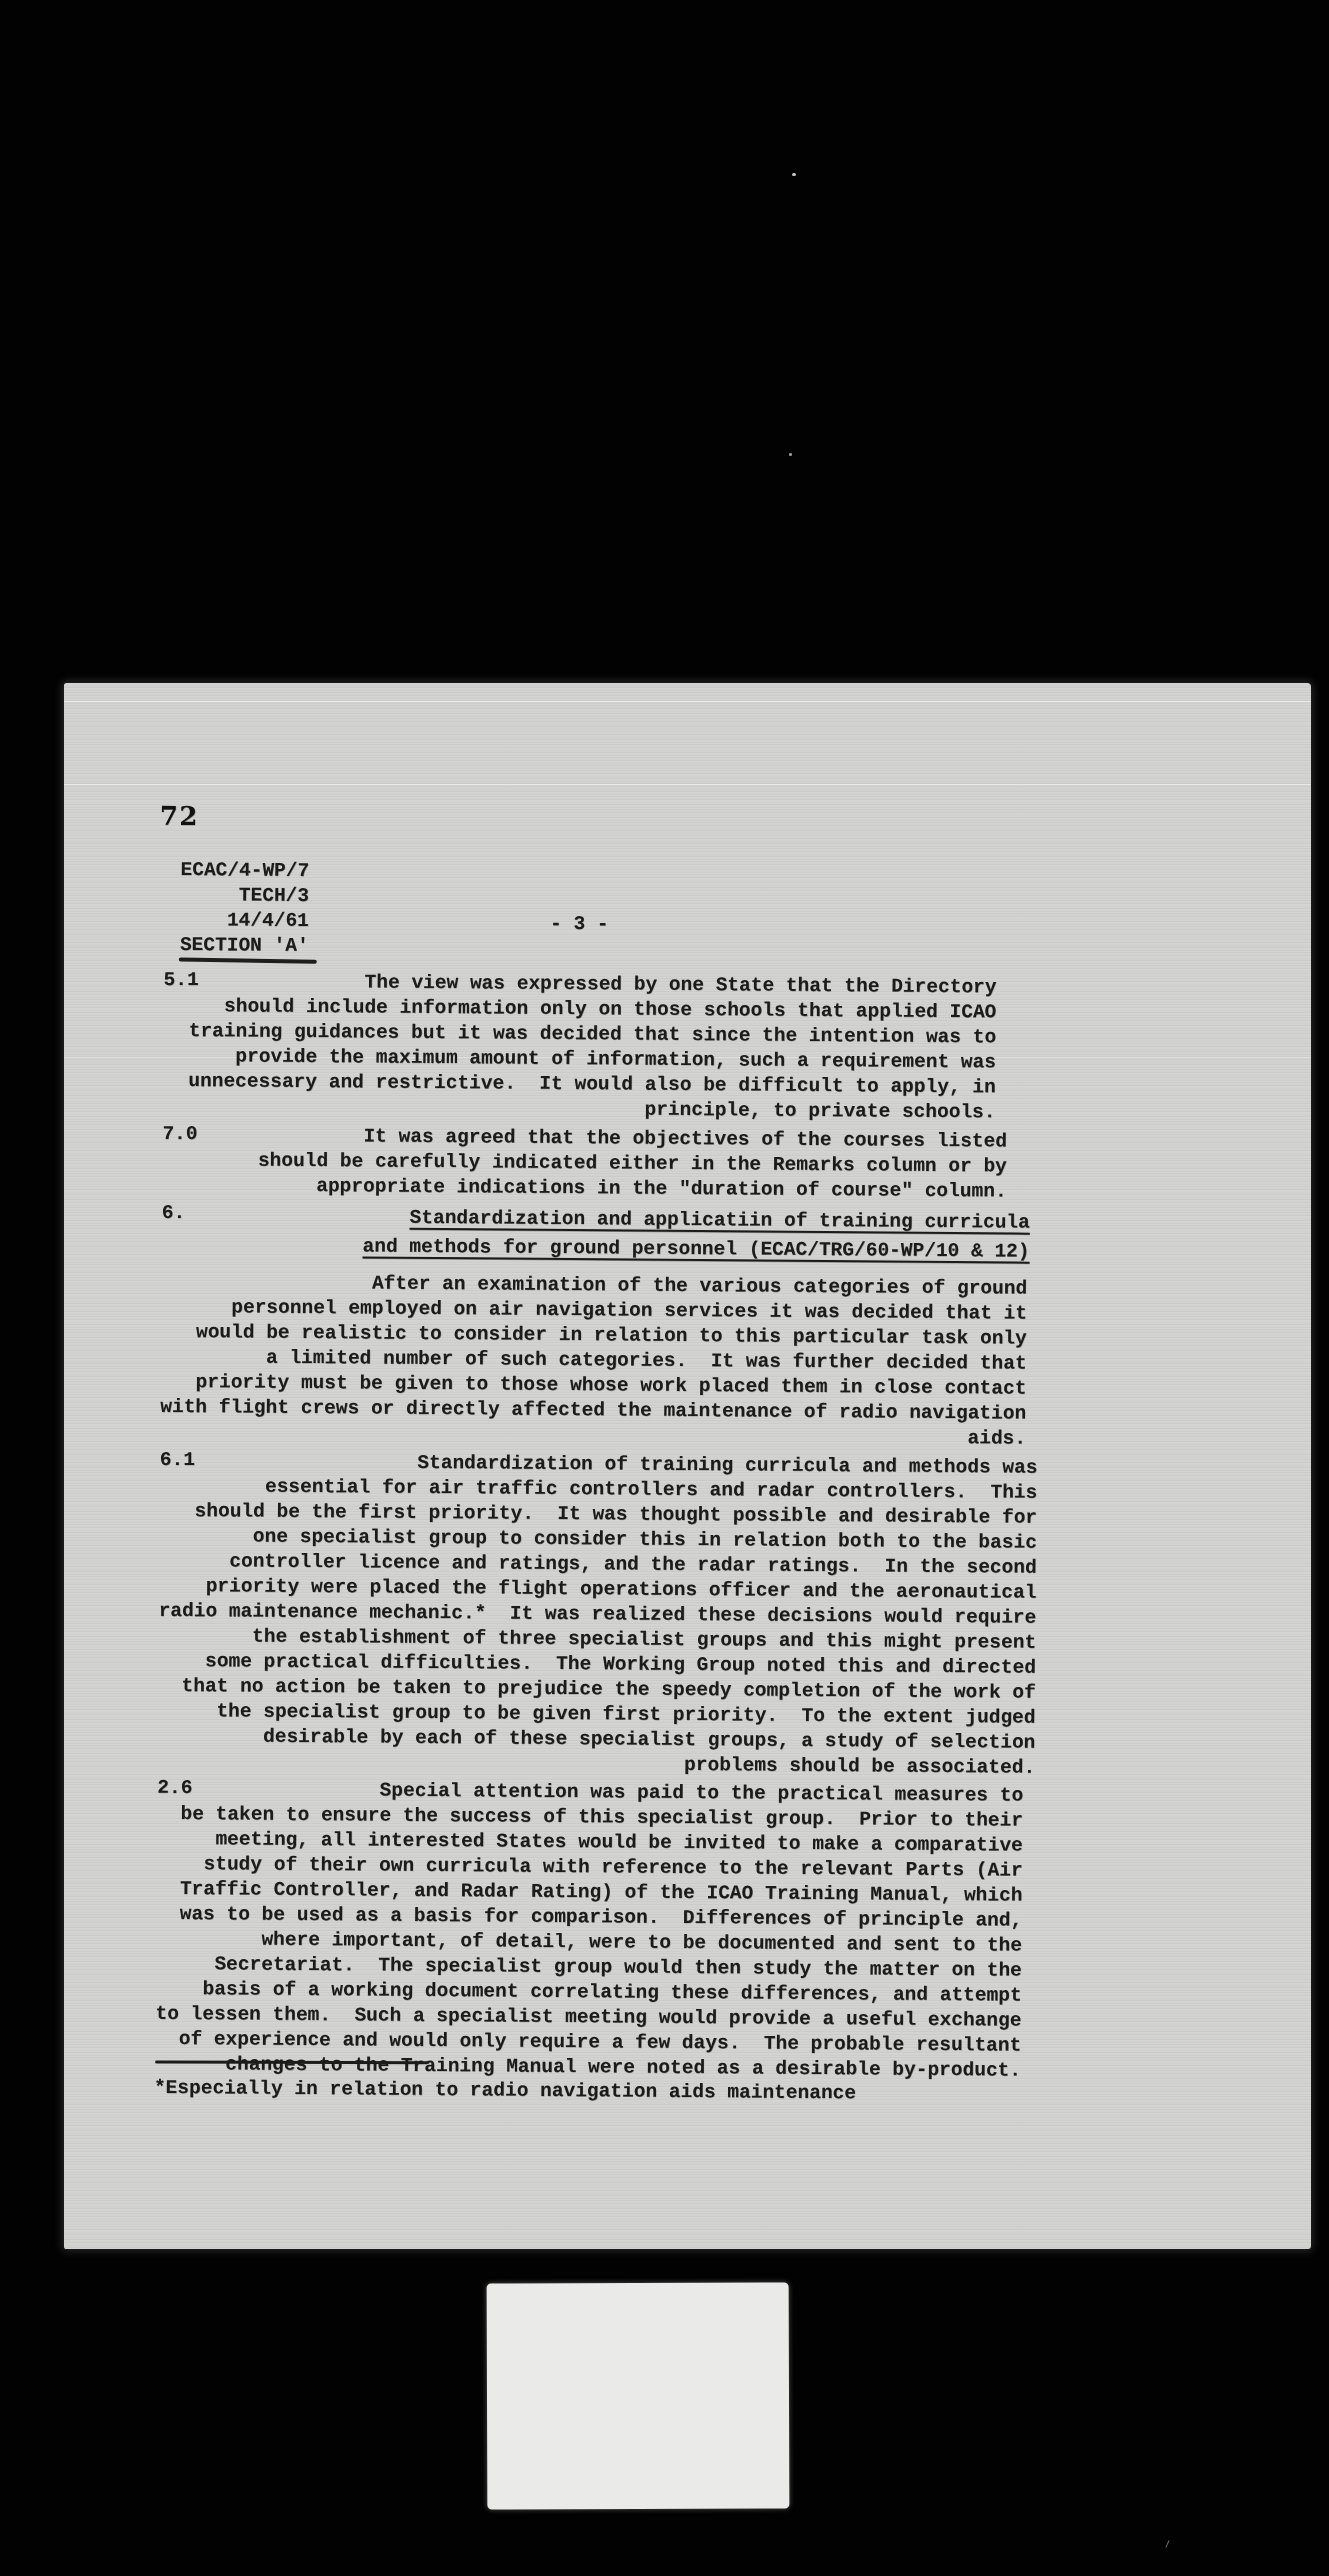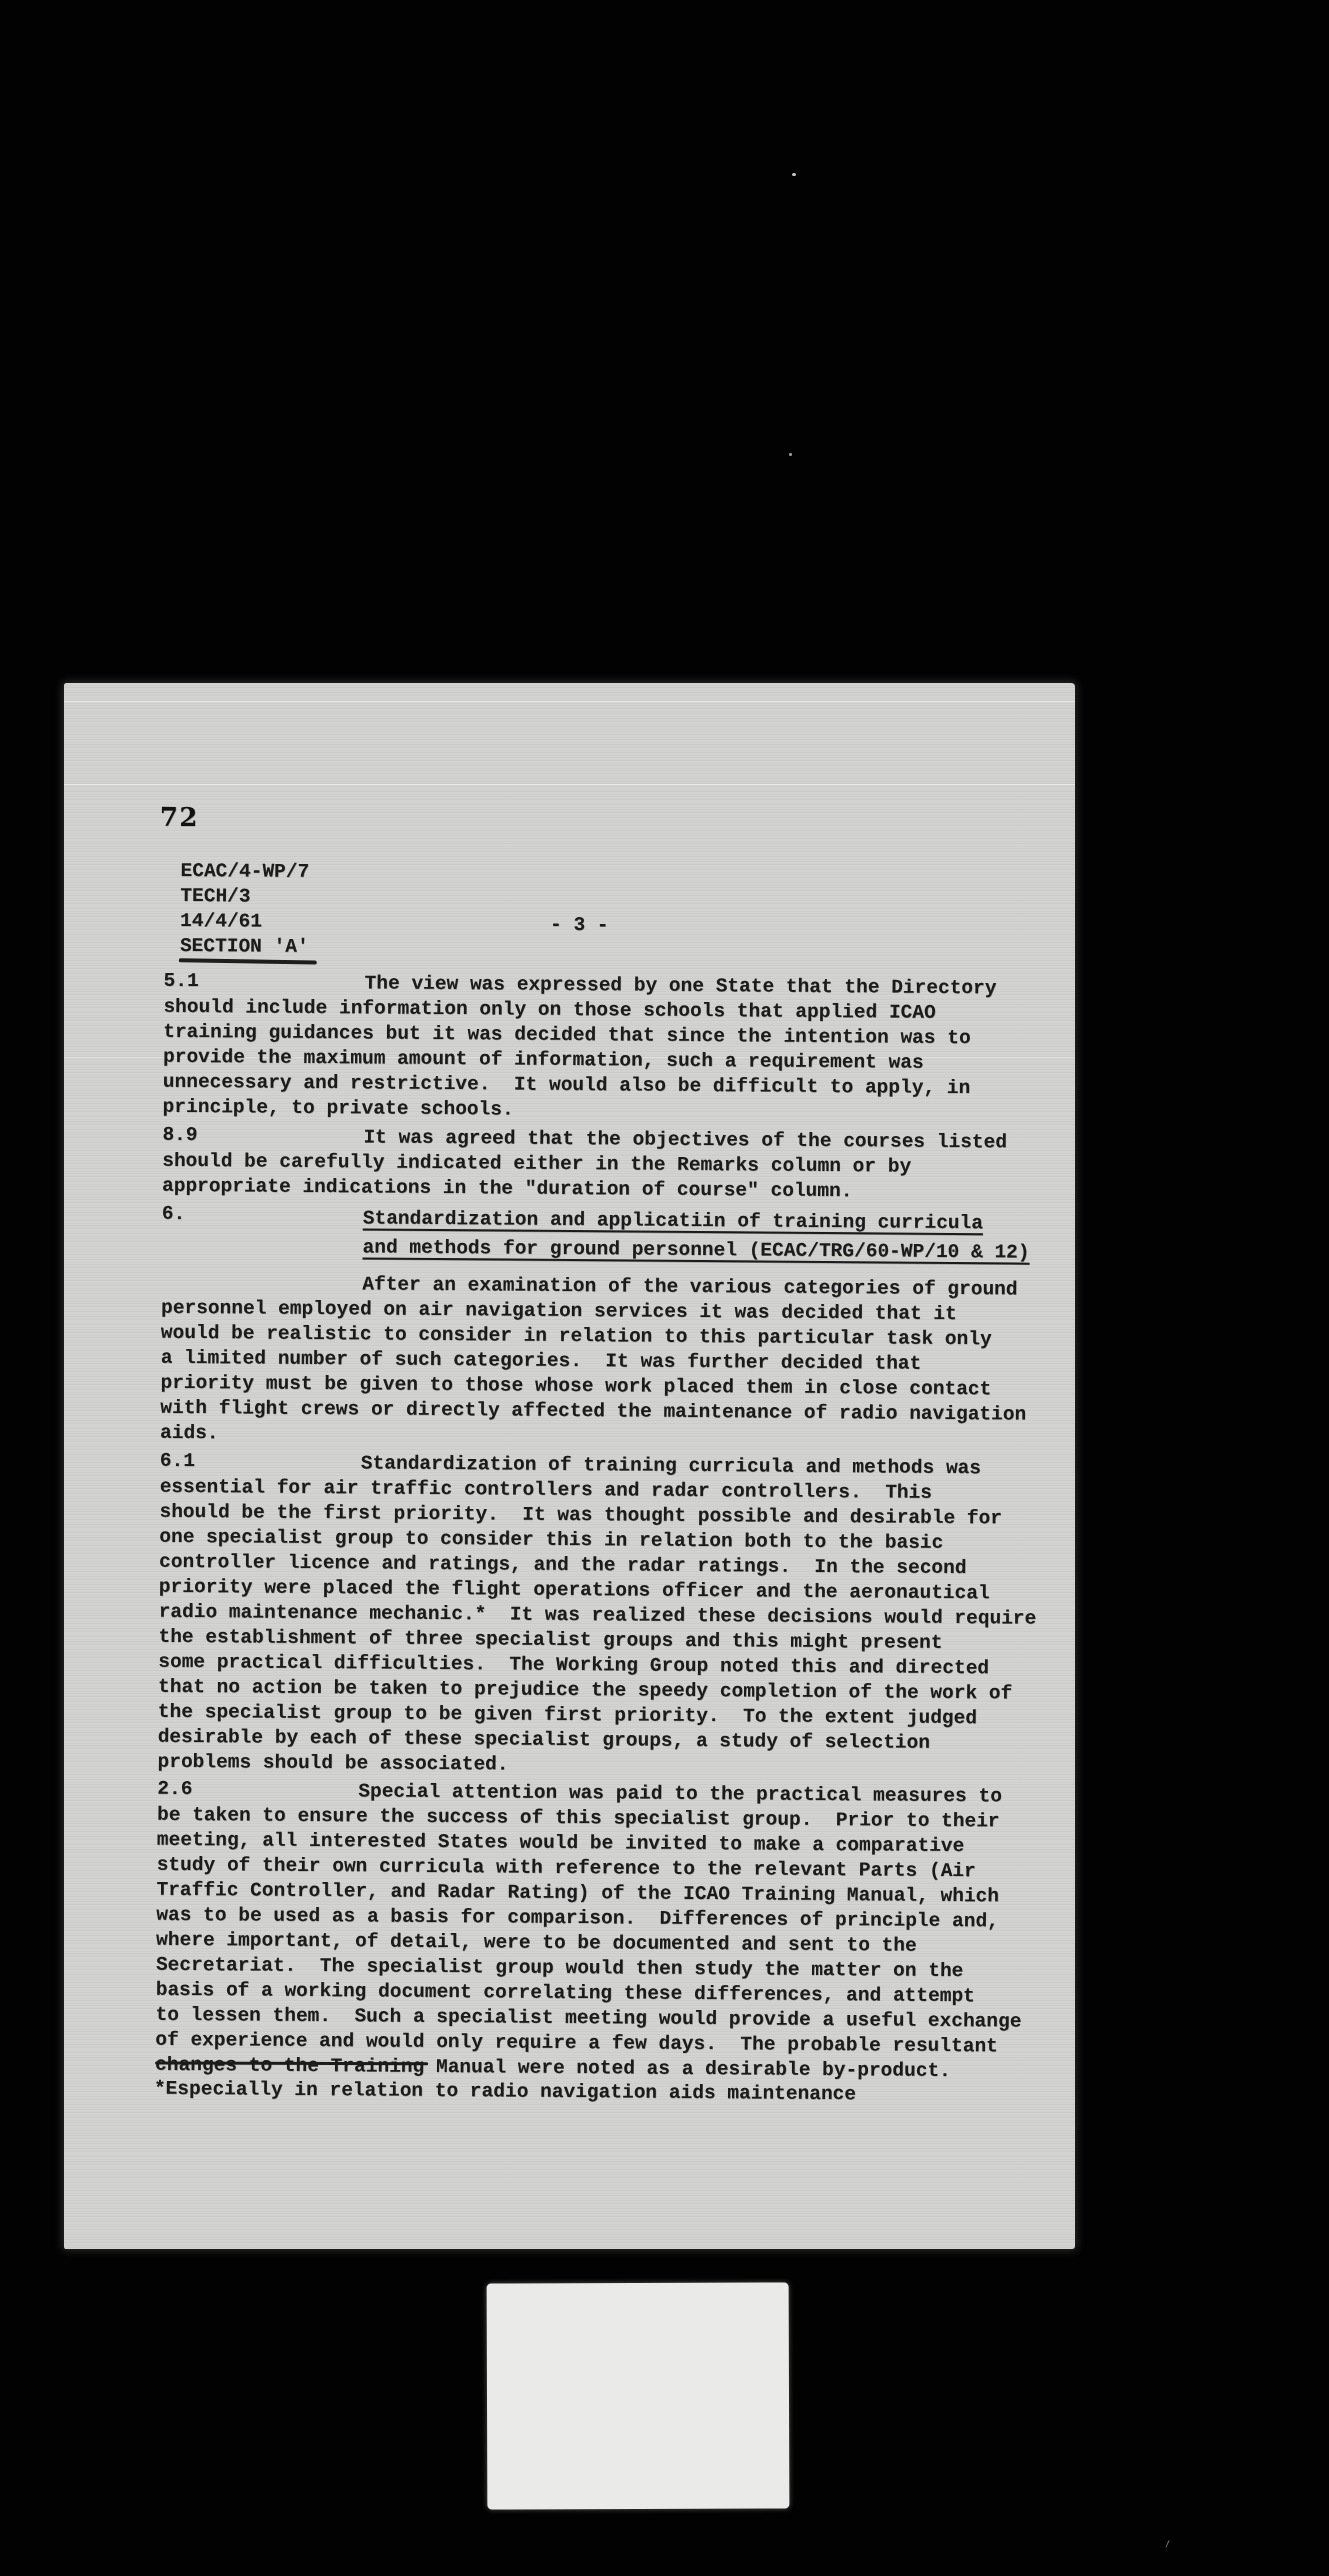--- a/index.html
+++ b/index.html
@@ -9,29 +9,30 @@
     position:relative;
     overflow:hidden;
     font-family:"Liberation Mono","DejaVu Sans Mono",monospace;
   }
   .film{position:absolute;inset:0;}
 
   
   .page{
     position:absolute;
     left:64px;top:683px;
-    width:1011px;height:1566px;
+    width:1247px;height:1566px;
     background-color:#d2d2d0;
     background-image:
       repeating-linear-gradient(0deg,
         rgba(255,255,255,.05) 0px, rgba(255,255,255,.05) 0.6px,
         rgba(0,0,0,.03) 1.3px, rgba(0,0,0,.03) 1.9px,
         transparent 1.9px, transparent 2.6px);
     border-radius:2.6px 3.9px 3.2px 2.6px;
     box-shadow:0 0 9px 1.3px rgba(160,160,158,.25);
+    text-align:right;
   }
   .streak{position:absolute;left:0;width:100%;height:1.3px;background:rgba(255,255,255,.5);}
   .st1{top:17.5px;}
   .st2{top:101px;}
   .st3{top:374px;opacity:.6;}
 
   .content{
     position:absolute;inset:0;
     transform:rotate(0.45deg);
     transform-origin:50% 0;
@@ -134,21 +135,21 @@
             <div class="tline">The view was expressed by one State that the Directory</div>
             <div class="tline">should include information only on those schools that applied ICAO</div>
             <div class="tline">training guidances but it was decided that since the intention was to</div>
             <div class="tline">provide the maximum amount of information, such a requirement was</div>
             <div class="tline">unnecessary and restrictive.  It would also be difficult to apply, in</div>
             <div class="tline">principle, to private schools.</div>
           </div>
       </div>
 
       <div class="para p52">
-        <span class="plabel">8.9</span>
+        <span class="plabel">7.0</span>
         <div class="lines">
             <div class="tline">It was agreed that the objectives of the courses listed</div>
             <div class="tline">should be carefully indicated either in the Remarks column or by</div>
             <div class="tline">appropriate indications in the "duration of course" column.</div>
           </div>
       </div>
 
       <div class="para heading h6">
         <span class="plabel">6.</span>
         <div class="lines">

